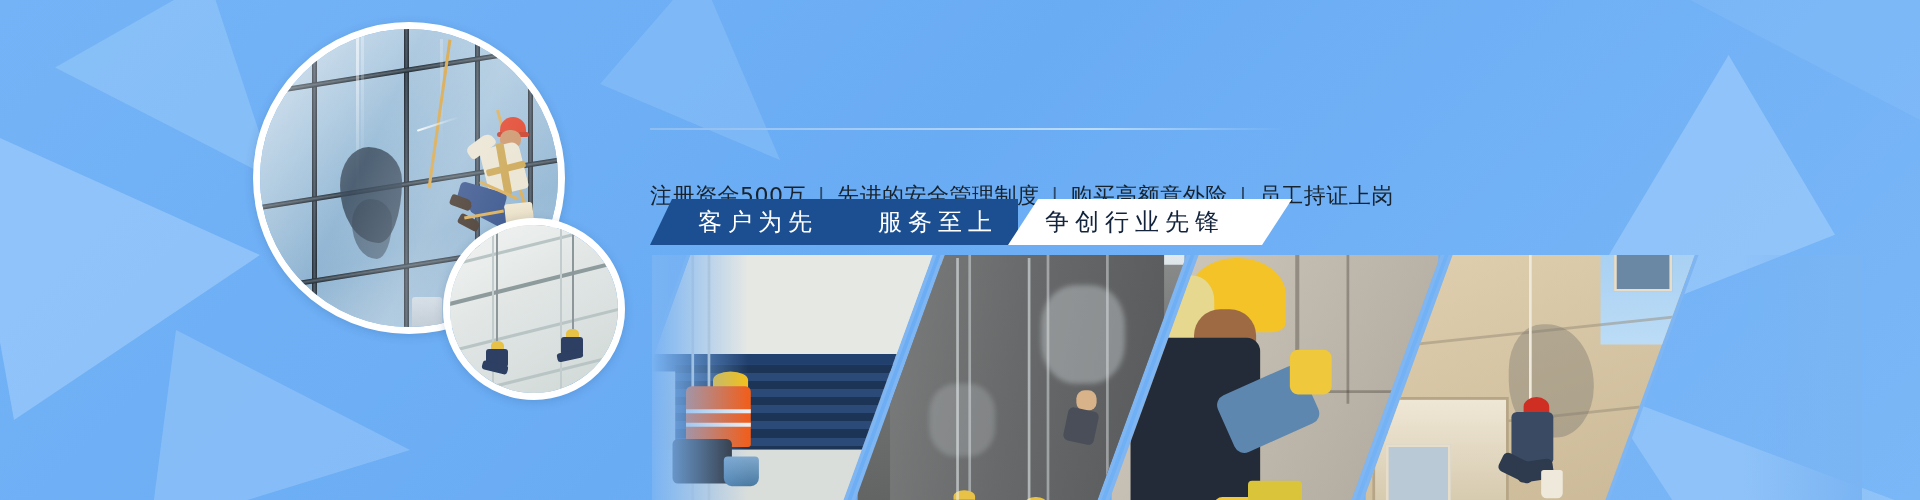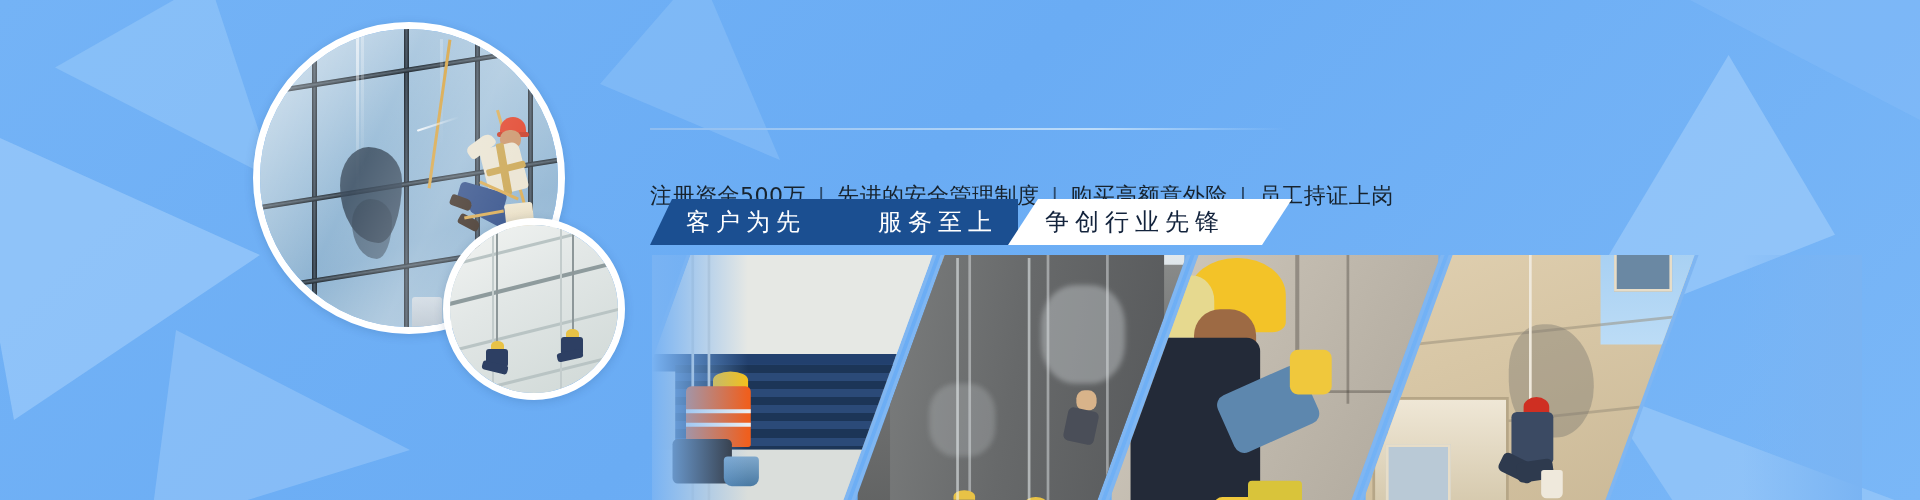--- a/index.html
+++ b/index.html
@@ -151,21 +151,21 @@
   .ribbon-white {
     position:absolute; left:358px; top:0; height:46px; width:284px;
     background:#ffffff;
     clip-path:polygon(30px 0, 100% 0, calc(100% - 30px) 100%, 0 100%);
   }
   .ribbon-text {
     position:absolute; top:0; height:46px;
     display:flex; align-items:center;
     font-size:24px; letter-spacing:6px; white-space:nowrap;
   }
-  .ribbon-t1 { left:36px;  color:#ffffff; }
+  .ribbon-t1 { left:48px;  color:#ffffff; }
   .ribbon-t2 { left:228px; color:#ffffff; }
   .ribbon-t3 { left:395px; color:#13233c; }
 
   
   .strip { position:absolute; left:652px; top:255px; width:1210px; height:245px; overflow:hidden; }
   .panel {
     position:absolute; top:0; height:245px;
     overflow:hidden;
     transform:skewX(-20deg);
     border-left:4px solid #7fb6f2;

